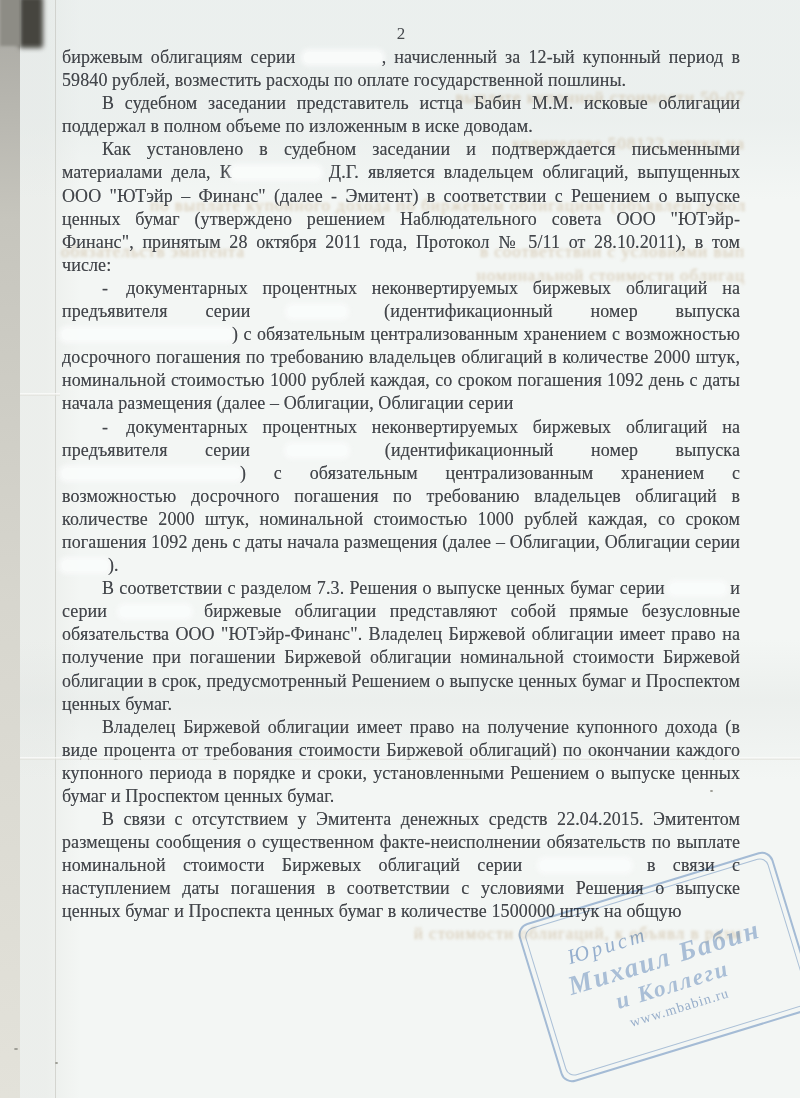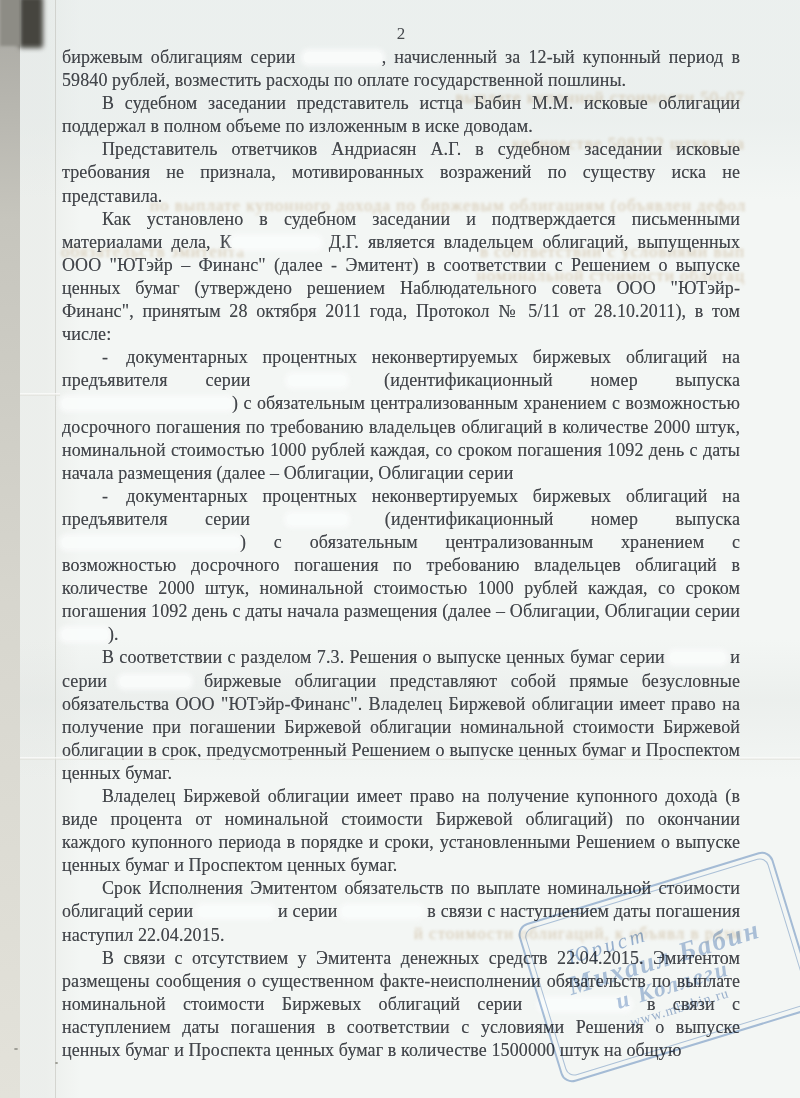--- a/index.html
+++ b/index.html
@@ -115,27 +115,25 @@
     <div class="ghost" style="left: 425px; top: 242px; width: 320px;">в соответствии с условиями вып</div>
     <div class="ghost" style="left: 425px; top: 266px; width: 320px;">номинальной стоимости облигац</div>
     <div class="ghost" style="left: 330px; top: 924px; width: 412px;">й стоимости облигаций, к объявл в разм</div>
   </div>
 
 <div class="page-number">2</div>
 
 <div class="text-body">
     <p class="para cont">биржевым облигациям серии <span class="redact" style="width: 78px;"></span>, начисленный за 12-ый купонный период в 59840 рублей, возместить расходы по оплате государственной пошлины.</p>
     <p class="para">В судебном заседании представитель истца Бабин М.М. исковые облигации поддержал в полном объеме по изложенным в иске доводам.</p>
-    <p class="para">Представитель ответчиков Андриасян А.Г. в судебном заседании исковые требования не признала, мотивированных возражений по существу иска не представила.</p>
     <p class="para">Как установлено в судебном заседании и подтверждается письменными материалами дела, К<span class="redact" style="width: 88px;"></span> Д.Г. является владельцем облигаций, выпущенных ООО "ЮТэйр – Финанс" (далее - Эмитент) в соответствии с Решением о выпуске ценных бумаг (утверждено решением Наблюдательного совета ООО "ЮТэйр-Финанс", принятым 28 октября 2011 года, Протокол № 5/11 от 28.10.2011), в том числе:</p>
     <p class="para">-  документарных процентных неконвертируемых биржевых облигаций на предъявителя серии <span class="redact" style="width: 58px;"></span> (идентификационный номер выпуска <span class="redact" style="width: 170px;"></span>) с обязательным централизованным хранением с возможностью досрочного погашения по требованию владельцев облигаций в количестве 2000 штук, номинальной стоимостью 1000 рублей каждая, со сроком погашения 1092 день с даты начала размещения (далее – Облигации, Облигации серии</p>
     <p class="para">-  документарных процентных неконвертируемых биржевых облигаций на предъявителя серии <span class="redact" style="width: 60px;"></span> (идентификационный номер выпуска <span class="redact" style="width: 178px;"></span>) с обязательным централизованным хранением с возможностью досрочного погашения по требованию владельцев облигаций в количестве 2000 штук, номинальной стоимостью 1000 рублей каждая, со сроком погашения 1092 день с даты начала размещения (далее – Облигации, Облигации серии <span class="redact" style="width: 46px;"></span>).</p>
     <p class="para">В соответствии с разделом 7.3. Решения о выпуске ценных бумаг серии <span class="redact" style="width: 55px;"></span> и серии <span class="redact" style="width: 70px;"></span> биржевые облигации представляют собой прямые безусловные обязательства ООО "ЮТэйр-Финанс". Владелец Биржевой облигации имеет право на получение при погашении Биржевой облигации номинальной стоимости Биржевой облигации в срок, предусмотренный Решением о выпуске ценных бумаг и Проспектом ценных бумаг.</p>
-    <p class="para">Владелец Биржевой облигации имеет право на получение купонного дохода (в виде процента от номинальной стоимости Биржевой облигаций) по окончании каждого купонного периода в порядке и сроки, установленными Решением о выпуске ценных бумаг и Проспектом ценных бумаг.</p>
-    <p class="para">Срок Исполнения Эмитентом обязательств по выплате номинальной стоимости облигаций серии <span class="redact" style="width: 75px;"></span> и серии <span class="redact" style="width: 80px;"></span> в связи с наступлением даты погашения наступил 22.04.2015.</p>
+    <p class="para">Владелец Биржевой облигации имеет право на получение купонного дохода (в виде процента от требования стоимости Биржевой облигаций) по окончании каждого купонного периода в порядке и сроки, установленными Решением о выпуске ценных бумаг и Проспектом ценных бумаг.</p>
     <p class="para">В связи с отсутствием у Эмитента денежных средств 22.04.2015. Эмитентом размещены сообщения о существенном факте-неисполнении обязательств по выплате номинальной стоимости Биржевых облигаций серии <span class="redact" style="width: 90px;"></span> в связи с наступлением даты погашения в соответствии с условиями Решения о выпуске ценных бумаг и Проспекта ценных бумаг в количестве 1500000 штук на общую</p>
   </div>
 
 <div class="stamp">
   <div class="stamp-inner">
     <div class="stamp-title">Юрист</div>
     <div class="stamp-name">Михаил Бабин</div>
     <div class="stamp-colleagues">и Коллеги</div>
     <div class="stamp-site">www.mbabin.ru</div>
   </div>

